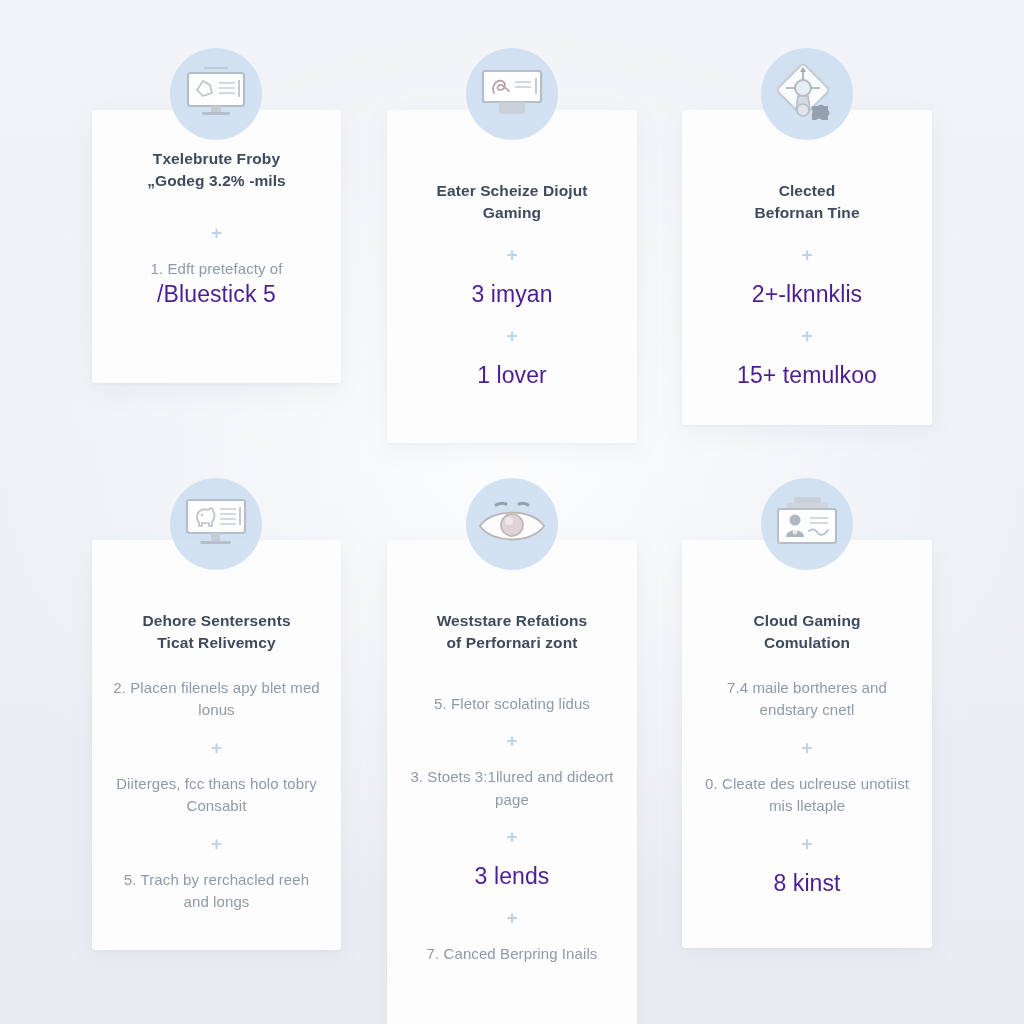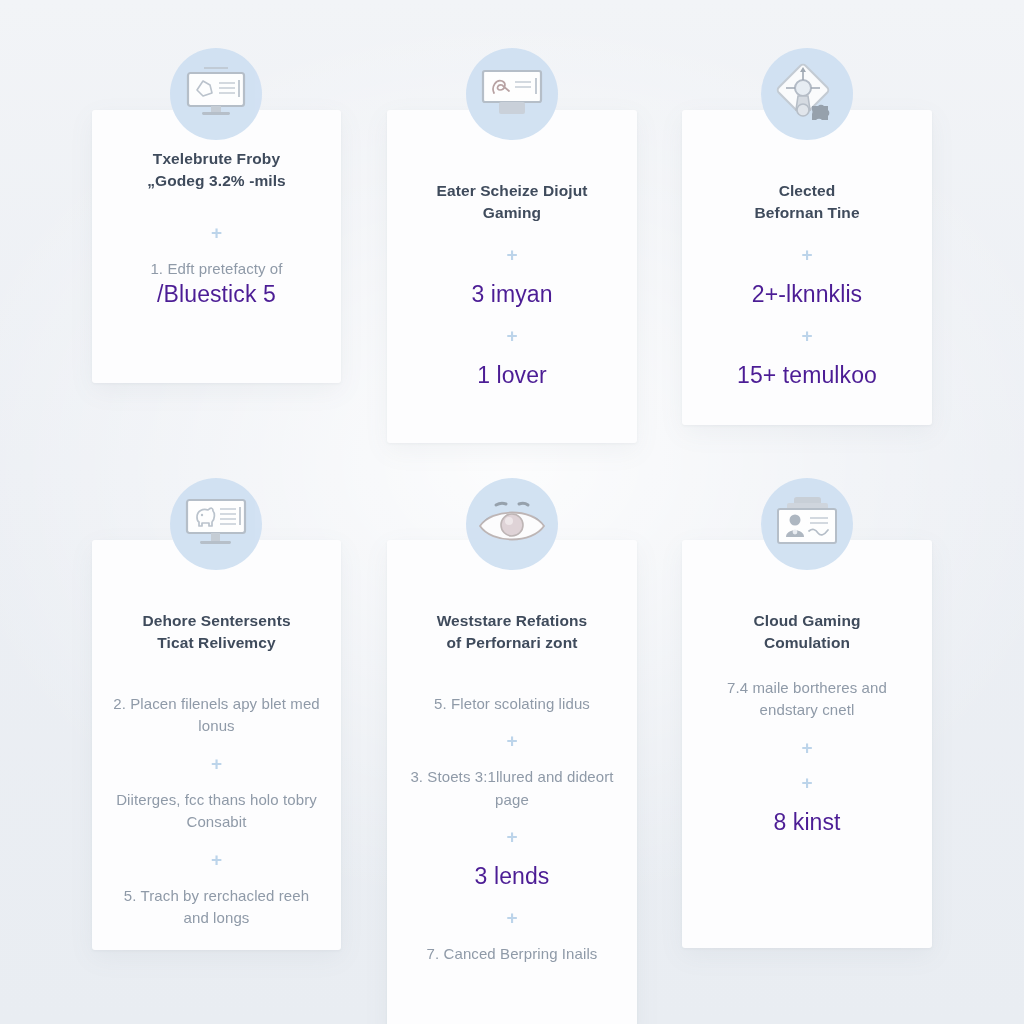--- a/index.html
+++ b/index.html
@@ -113,21 +113,21 @@
   .r1c1 .card-title { margin-top: 38px; }
   .r1c2 .card-title { margin-top: 70px; }
   .r1c3 .card-title { margin-top: 70px; }
   .r2c1 .card-title { margin-top: 70px; }
   .r2c2 .card-title { margin-top: 70px; }
   .r2c3 .card-title { margin-top: 70px; }
 
   .r1c1 .gap-first { margin-top: 30px; }
   .r1c2 .gap-first { margin-top: 20px; }
   .r1c3 .gap-first { margin-top: 20px; }
-  .r2c1 .gap-first { margin-top: 38px; }
+  .r2c1 .gap-first { margin-top: 22px; }
   .r2c2 .gap-first { margin-top: 38px; }
   .r2c3 .gap-first { margin-top: 22px; }
 </style>
 </head>
 <body>
 
 <div class="bg-wash"></div>
 
 <div class="grid">
 
@@ -189,20 +189,21 @@
     <div class="metric">7. Canced Berpring Inails</div>
   </div>
 
   <div class="card col-3 r2c3">
     <div class="card-title">
       <span>Cloud Gaming</span><br>
       <span>Comulation</span>
     </div>
     <div class="metric gap-first">7.4 maile bortheres and endstary cnetl</div>
     <div class="plus">+</div>
+    <div class="metric">0. Cleate des uclreuse unotiist mis lletaple</div>
     <div class="plus">+</div>
     <div class="metric big">8 kinst</div>
   </div>
 
   <div class="icon-badge ib-1">
     <svg width="66" height="60" viewBox="0 0 66 60" aria-hidden="true">
       <line x1="21" y1="4" x2="45" y2="4" stroke="#b9c2cc" stroke-width="1.6"></line>
       <rect x="5" y="9" width="56" height="33" rx="2.5" fill="#ffffff" stroke="#b0bac5" stroke-width="2.2"></rect>
       <path d="M14 26 L20 17 L27 21 L29 29 L20 32 Z" fill="none" stroke="#b6bfc9" stroke-width="1.6" stroke-linejoin="round"></path>
       <line x1="36" y1="19" x2="52" y2="19" stroke="#c2cad3" stroke-width="1.5"></line>

